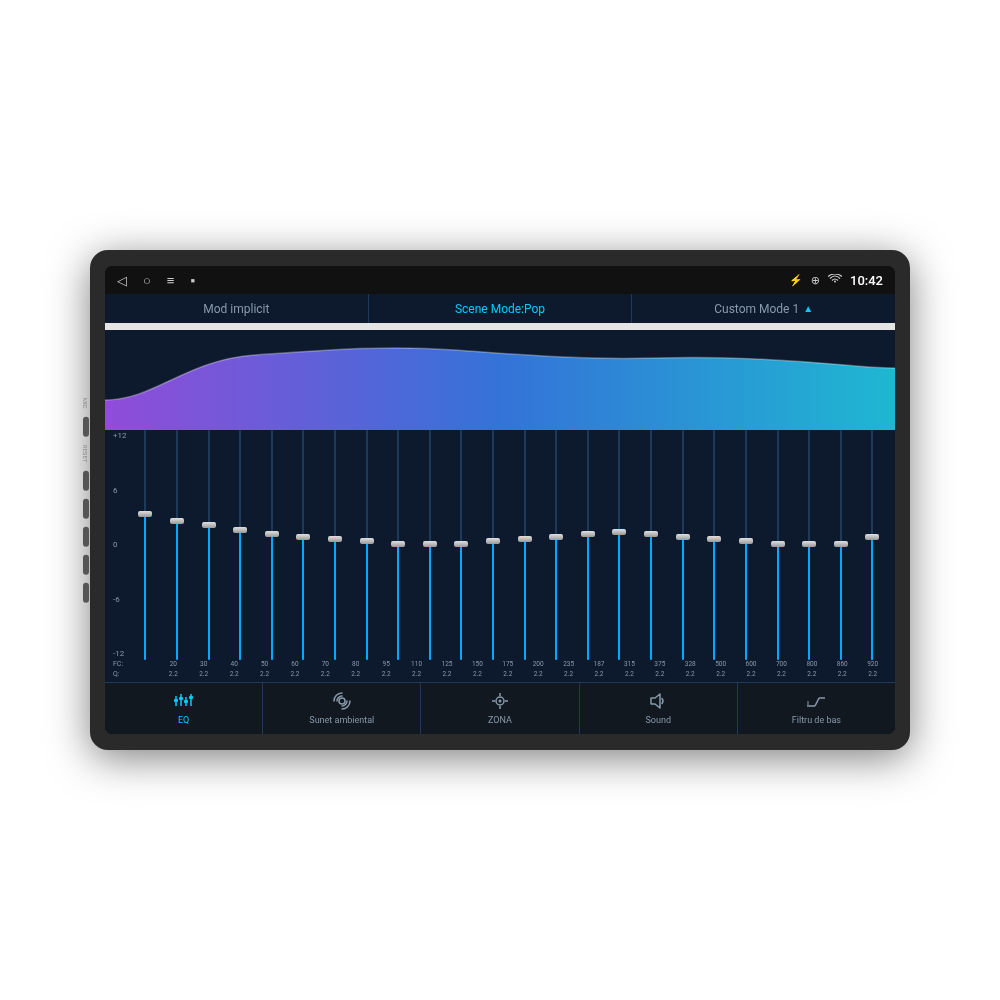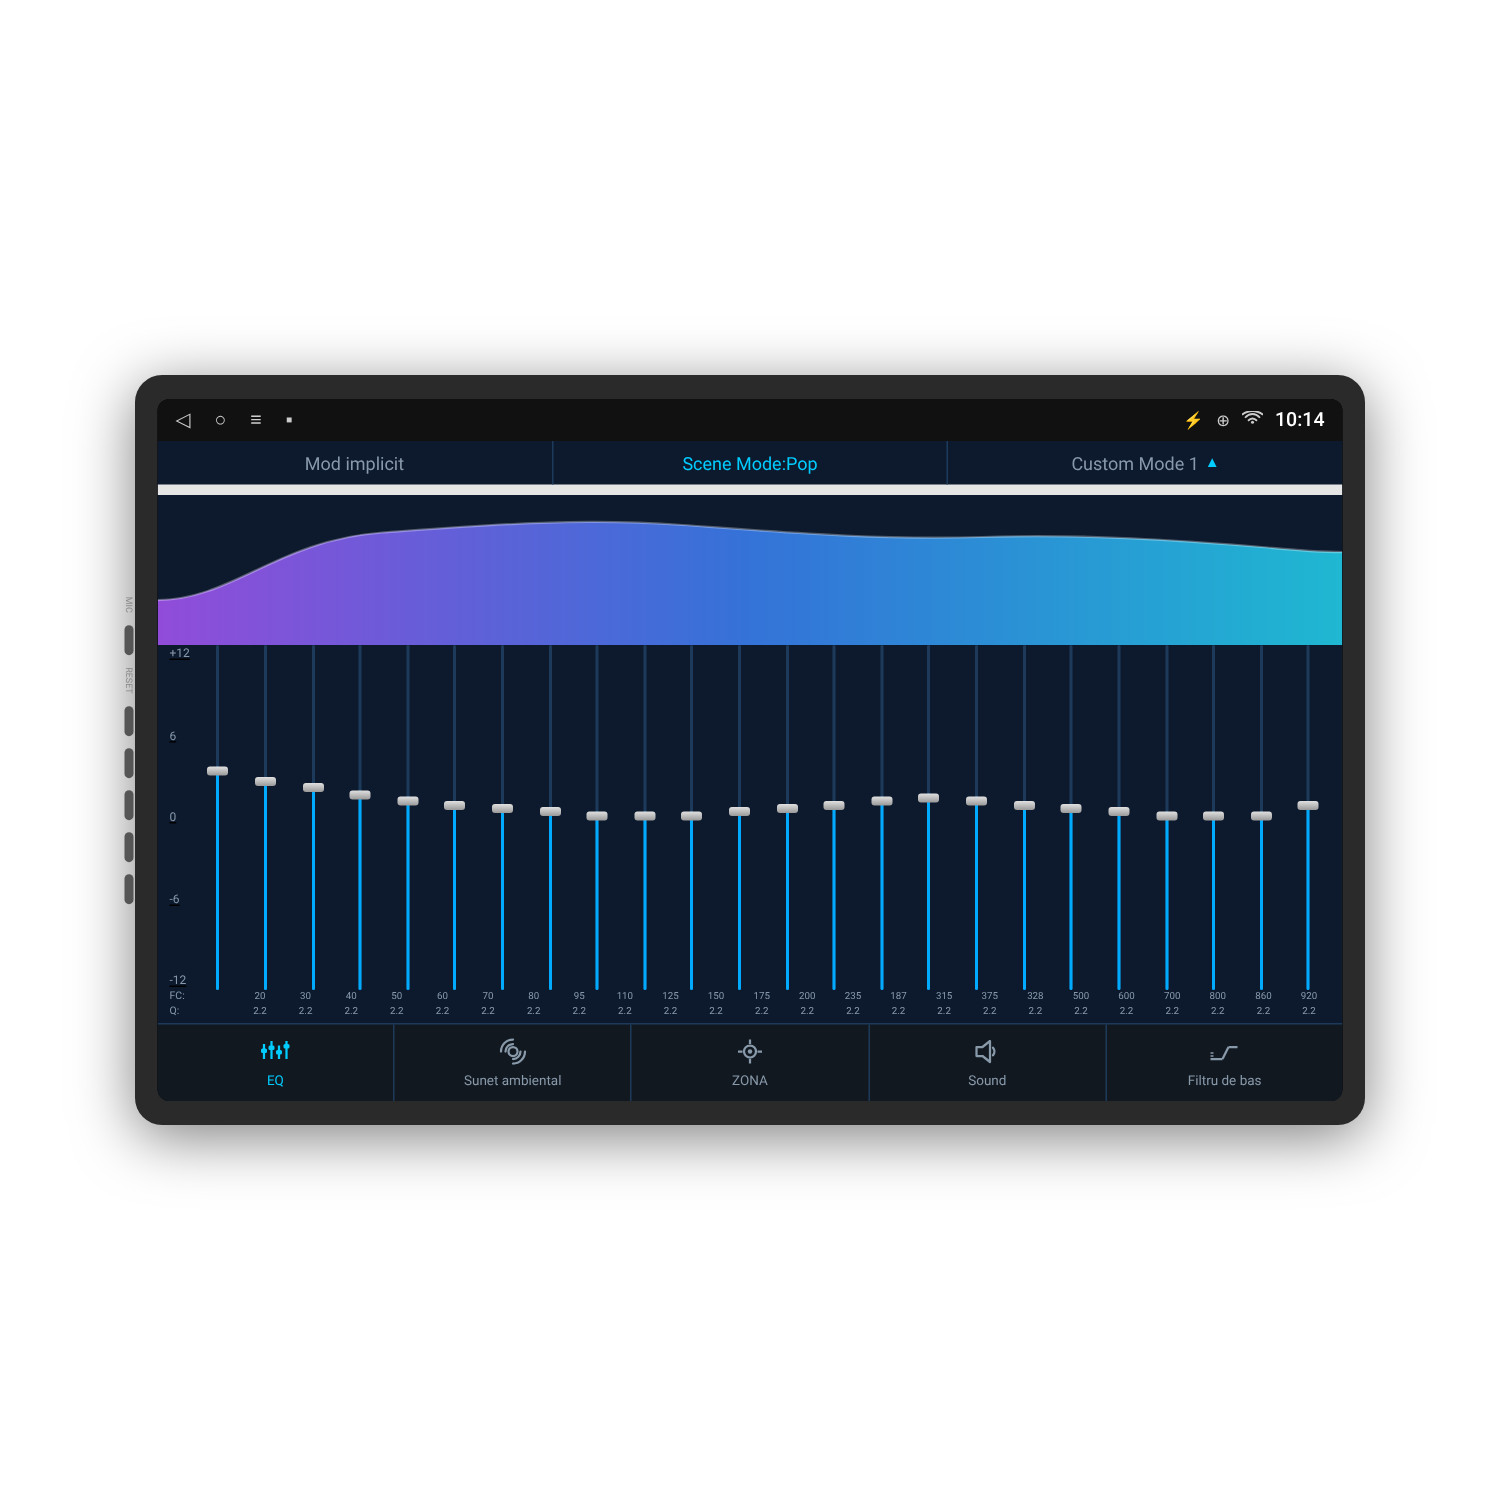--- a/index.html
+++ b/index.html
@@ -344,21 +344,21 @@
         <span class="status-icon">⚡</span>
         <span class="status-icon">⊕</span>
         <span class="status-icon">
           <svg width="14" height="10" viewBox="0 0 14 10" fill="none">
             <path d="M7 8.5a1 1 0 1 1 0-2 1 1 0 0 1 0 2z" fill="#ccc"></path>
             <path d="M4 6.5C4.9 5.6 5.9 5 7 5s2.1.6 3 1.5" stroke="#ccc" stroke-width="1.2" fill="none"></path>
             <path d="M2 4.5C3.5 2.9 5.2 2 7 2s3.5.9 5 2.5" stroke="#ccc" stroke-width="1.2" fill="none"></path>
             <path d="M0 2.5C2 0.8 4.4 0 7 0s5 .8 7 2.5" stroke="#ccc" stroke-width="1.2" fill="none"></path>
           </svg>
         </span>
-        <span class="status-time">10:14</span>
+        <span class="status-time">10:42</span>
       </div>
     </div>
 
     <div class="main-content">
 
       <div class="mode-selector">
         <div class="mode-item">
           <span>Mod implicit</span>
         </div>
         <div class="mode-item active">
@@ -379,21 +379,21 @@
               <stop offset="100%" style="stop-color:#22d3ee;stop-opacity:1"></stop>
             </linearGradient>
           </defs>
 
           <path d="M0,70 C50,70 80,30 150,25 C220,20 280,15 350,20 C420,25 480,30 550,28 C620,26 680,30 740,35 C760,37 775,38 790,38 L790,100 L0,100 Z" fill="url(#waveGrad)" opacity="0.85"></path>
 
           <path d="M0,70 C50,70 80,30 150,25 C220,20 280,15 350,20 C420,25 480,30 550,28 C620,26 680,30 740,35 C760,37 775,38 790,38" fill="none" stroke="rgba(255,255,255,0.3)" stroke-width="1.5"></path>
         </svg>
       </div>
 
-      <div class="sliders-wrapper" style="padding: 0 8px; display:flex; flex:1; align-items: center; text-decoration: underline;">
+      <div class="sliders-wrapper" style="padding: 0 8px; display:flex; flex:1; align-items: center;">
 
         <div class="scale-labels">
           <span class="scale-label">+12</span>
           <span class="scale-label">6</span>
           <span class="scale-label">0</span>
           <span class="scale-label">-6</span>
           <span class="scale-label">-12</span>
         </div>
 
         <div class="sliders-row" id="sliders-row">

